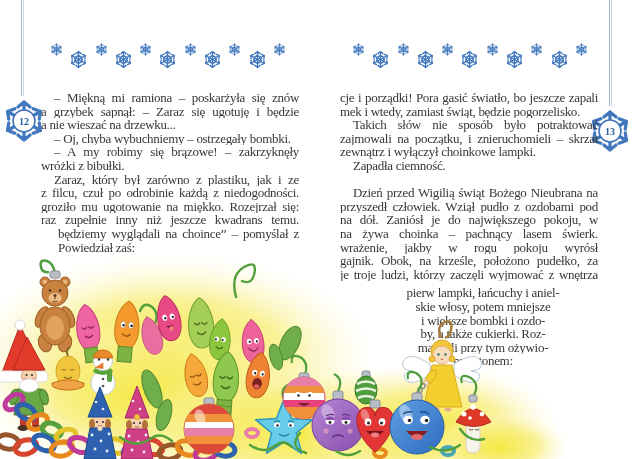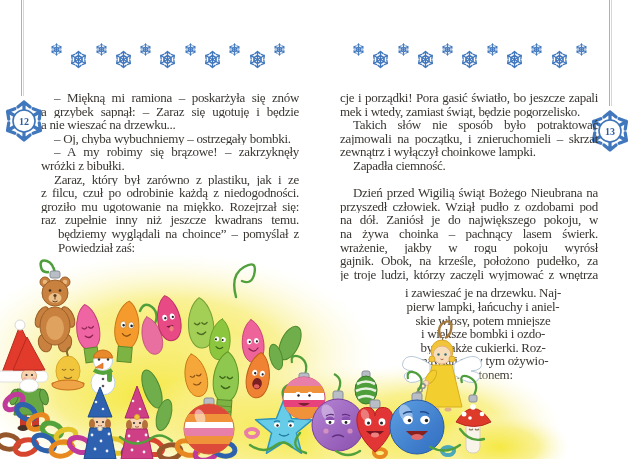--- a/index.html
+++ b/index.html
@@ -228,21 +228,20 @@
       <div class="line first">Dzień przed Wigilią świąt Bożego Nieubrana na strych</div>
       <div class="line">przyszedł człowiek. Wziął pudło z ozdobami pod pachę i zszedł</div>
       <div class="line">na dół. Zaniósł je do największego pokoju, w którym stała zielo-</div>
       <div class="line">na żywa choinka – pachnący lasem świerk. Nieubrana, sprawiała</div>
       <div class="line">wrażenie, jakby w rogu pokoju wyrósł najprawdziwszy leśny za-</div>
       <div class="line">gajnik. Obok, na krześle, położono pudełko, za chwilę otoczyło</div>
       <div class="line">je troje ludzi, którzy zaczęli wyjmować z wnętrza kolejne ozdoby</div>
     </div>
   <div class="wrapcol">
 
-  <div class="line">i zawieszać je na drzewku. Naj-</div>
       <div class="line">pierw lampki, łańcuchy i aniel-</div>
       <div class="line">skie włosy, potem mniejsze</div>
       <div class="line">i większe bombki i ozdo-</div>
       <div class="line">by, a także cukierki. Roz-</div>
       <div class="line">mawiali przy tym ożywio-</div>
       <div class="line">nym tonem:</div>
     </div>
 </div>
 
 <svg class="illo" viewBox="0 0 635 222">

